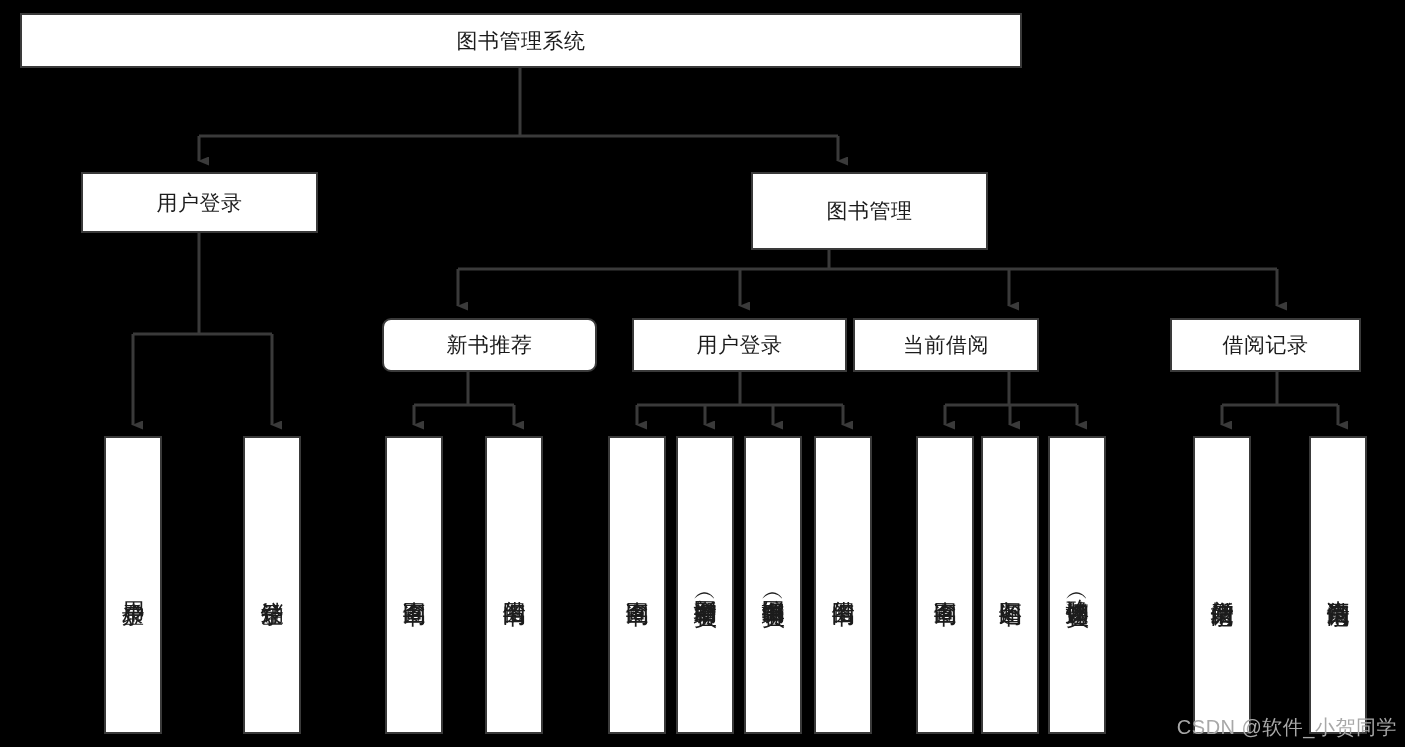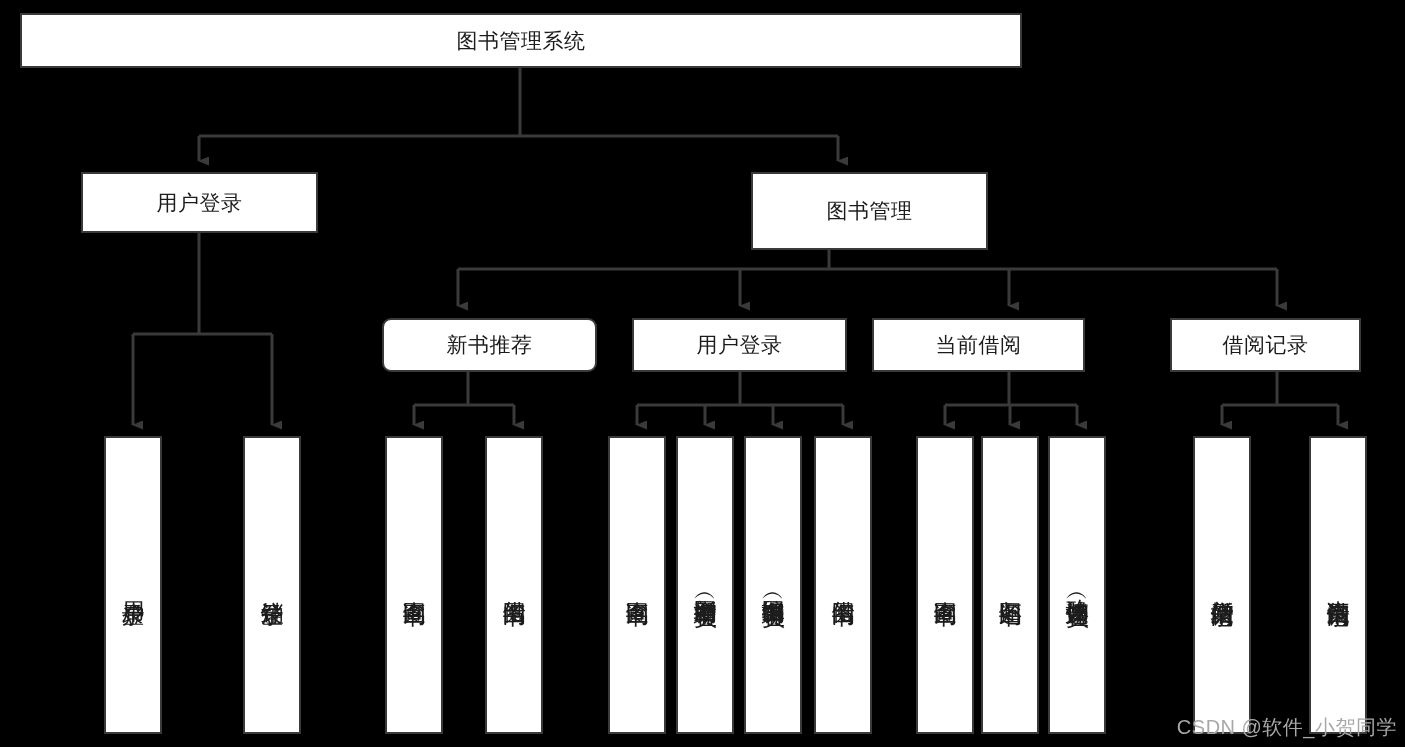--- a/index.html
+++ b/index.html
@@ -135,21 +135,21 @@
   <div class="node horiz" style="left:731px; top:172px; width:237px; height:78px;margin-left:20px;">
     <span class="label">图书管理</span>
   </div>
 
   <div class="node horiz" style="left:382px; top:318px; width:215px; height:54px;border-radius:9px;">
     <span class="label">新书推荐</span>
   </div>
   <div class="node horiz" style="left:632px; top:318px; width:215px; height:54px;">
     <span class="label">用户登录</span>
   </div>
-  <div class="node horiz" style="left:872px; top:318px; width:213px; height:54px;">
+  <div class="node horiz" style="left:853px; top:318px; width:186px; height:54px;">
     <span class="label">当前借阅</span>
   </div>
   <div class="node horiz" style="left:1170px; top:318px; width:191px; height:54px;">
     <span class="label">借阅记录</span>
   </div>
 
   <div class="node vert" style="left:104px; top:436px; width:58px; height:298px;">
     <span class="label">用户登录</span>
   </div>
   <div class="node vert" style="left:243px; top:436px; width:58px; height:298px;">

